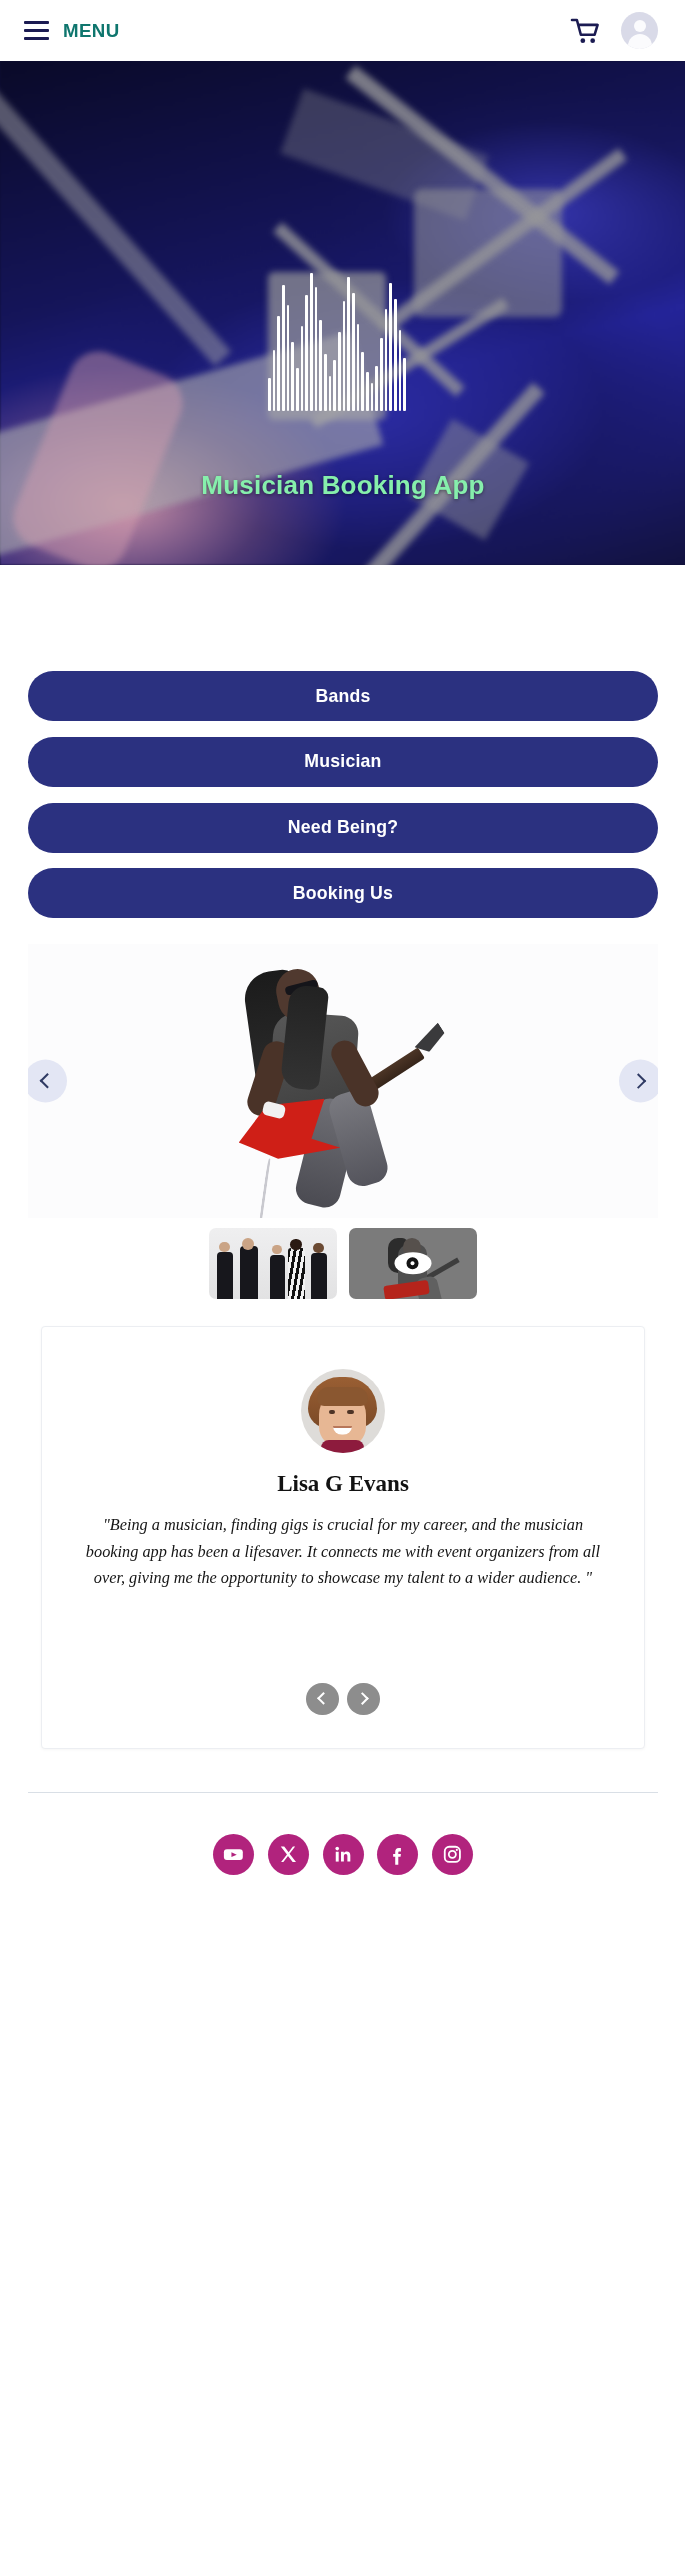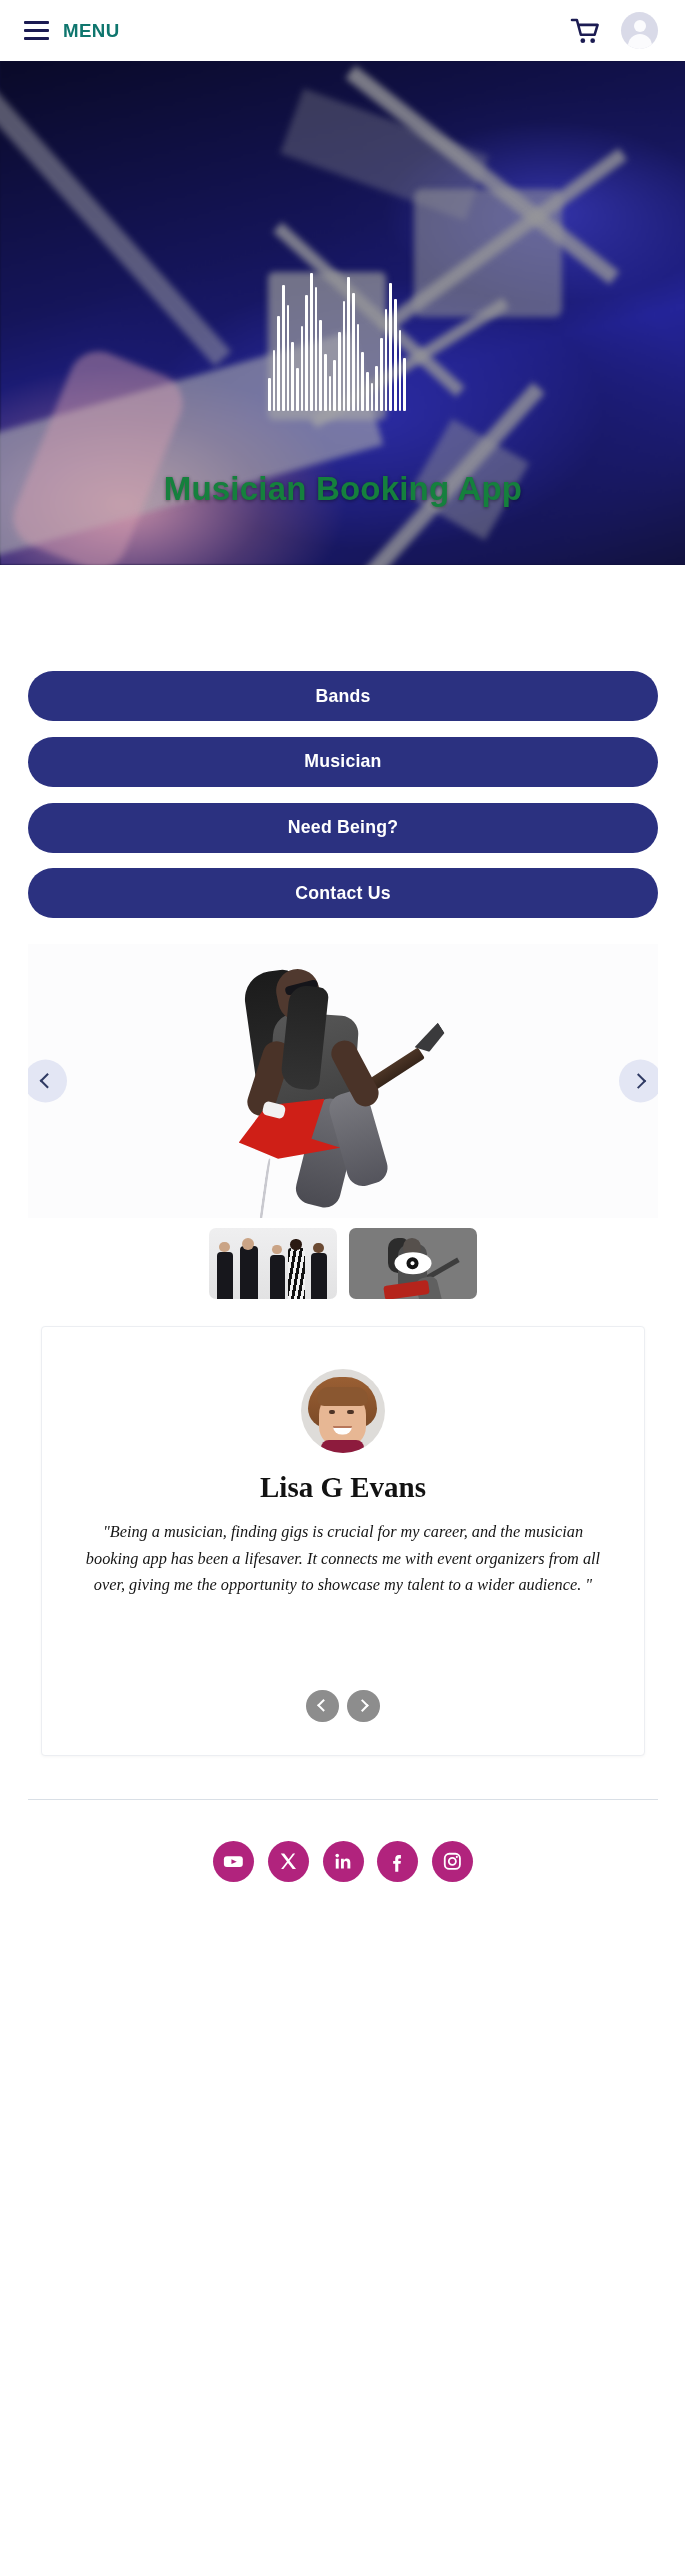--- a/index.html
+++ b/index.html
@@ -74,22 +74,22 @@
 
   
   .waveform { position: absolute; left: 268px; top: 212px; width: 138px; height: 138px; display: flex; align-items: flex-end; gap: 2px; }
   .waveform i { display: block; width: 3px; background: #ffffff; border-radius: 1px; }
 
   .hero-title {
     position: absolute;
     left: 0; right: 0;
     top: 409px;
     text-align: center;
-    color: #15803d;
-    font-size: 33px;
+    color: #86efac;
+    font-size: 26px;
     font-weight: bold;
     letter-spacing: 0.2px;
     text-shadow: 0 1px 3.9px rgba(0,0,0,0.45);
   }
 
   
   .buttons { padding: 106px 27.6px 0 27.6px; }
   .nav-btn {
     display: block;
     width: 100%;
@@ -197,21 +197,21 @@
   .ta-hair { position:absolute; width: 69px; height: 51px; left: 6.9px; top: 7.9px; background: linear-gradient(180deg,#9a5f33,#7b4a27); border-radius: 35px 35px 21.7px 21.7px; }
   .ta-face { position:absolute; width: 47px; height: 57px; left: 17.7px; top: 21.7px; background: #e7b794; border-radius: 23.6px 23.6px 21.7px 21.7px; }
   .ta-fringe { position:absolute; width: 51px; height: 19.7px; left: 15.8px; top: 17.7px; background: #8a5730; border-radius: 25.6px 25.6px 15.8px 15.8px; }
   .ta-eyeL { position:absolute; width: 6.9px; height: 3.9px; left: 27.6px; top: 41px; background: #4d3426; border-radius: 3px; }
   .ta-eyeR { position:absolute; width: 6.9px; height: 3.9px; left: 46px; top: 41px; background: #4d3426; border-radius: 3px; }
   .ta-smile { position:absolute; width: 19.7px; height: 8.9px; left: 31.5px; top: 57px; background: #ffffff; border-radius: 0 0 9.9px 9.9px; border-top: 2px solid #b8775a; }
   .ta-collar { position:absolute; width: 43px; height: 15.8px; left: 19.7px; top: 71px; background: #8d1b3d; border-radius: 7.9px 7.9px 0 0; }
   .t-name {
     margin-top: 17.7px;
     font-family: "Liberation Serif", serif;
-    font-size: 29px;
+    font-size: 23px;
     font-weight: bold;
     color: #121212;
   }
   .t-quote {
     margin-top: 15.8px;
     font-family: "Liberation Serif", serif;
     font-style: italic;
     font-size: 16.3px;
     line-height: 1.62;
     color: #151515;
@@ -314,21 +314,21 @@
       <i style="height: 81px;"></i>
       <i style="height: 53px;"></i>
     </div>
   <div class="hero-title">Musician Booking App</div>
 </div>
 
 <div class="buttons">
   <button class="nav-btn">Bands</button>
   <button class="nav-btn">Musician</button>
   <button class="nav-btn">Need Being?</button>
-  <button class="nav-btn">Contact Us</button>
+  <button class="nav-btn">Booking Us</button>
 </div>
 
 <div class="gallery">
   <div class="guitarist">
     <div class="g-guitar-neck"></div>
     <div class="g-guitar-head"></div>
     <div class="g-hair"></div>
     <div class="g-torso"></div>
     <div class="g-legA"></div>
     <div class="g-legB"></div>

